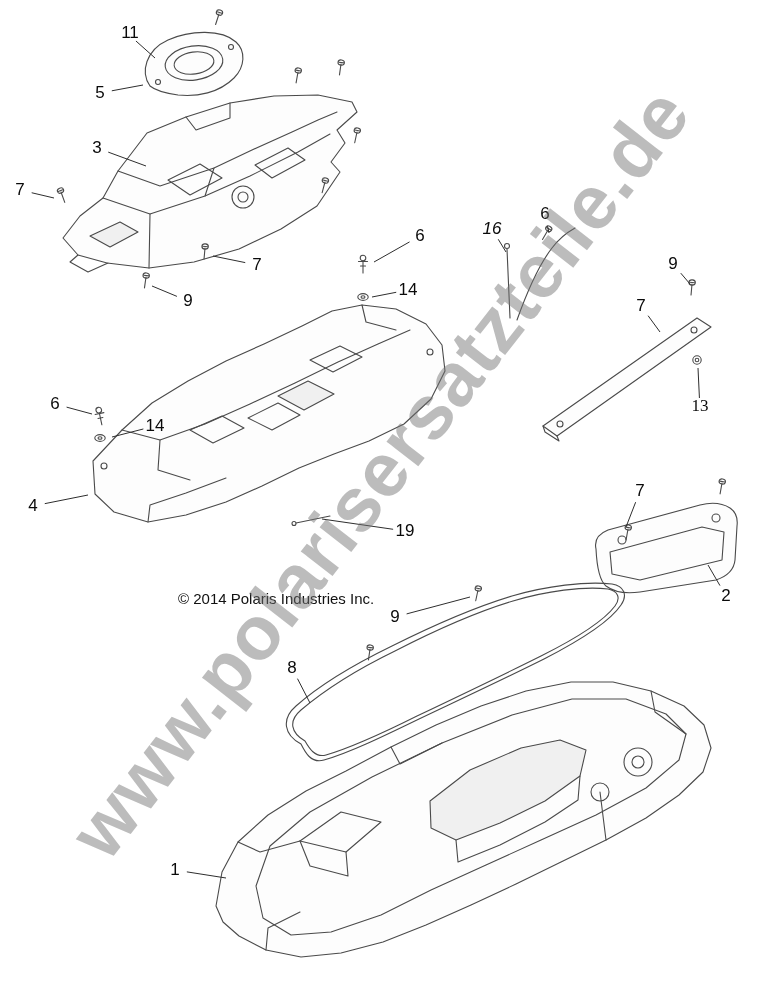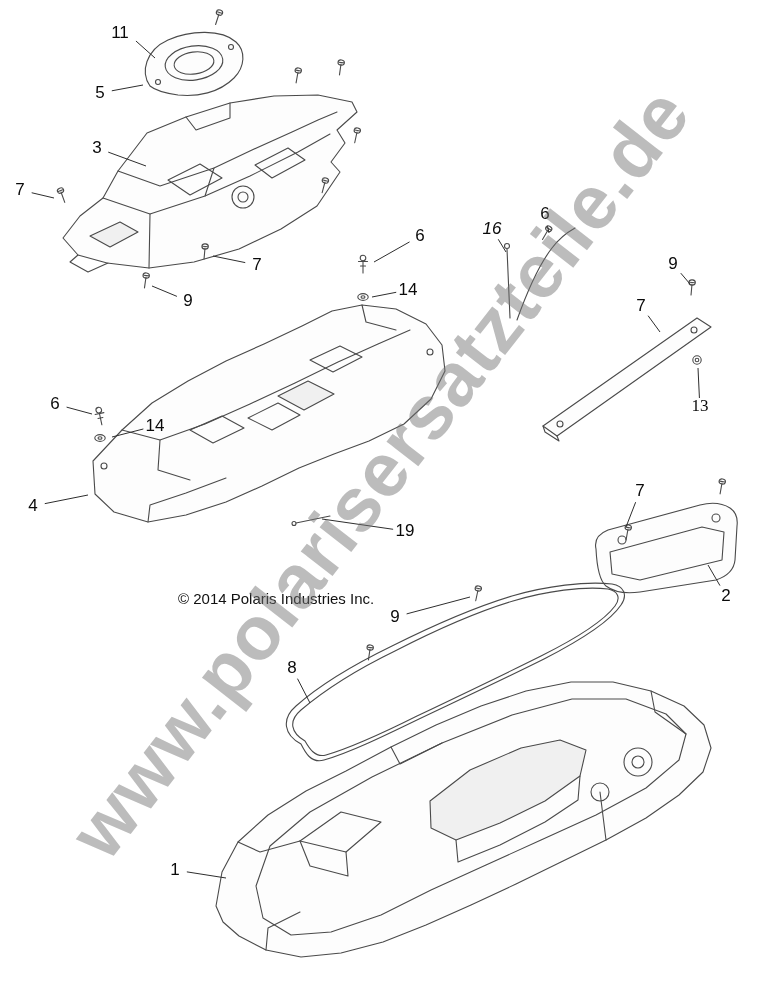--- a/index.html
+++ b/index.html
@@ -177,21 +177,21 @@
       <line x1="635.6506448661406" y1="502.18405605849557" x2="626" y2="527"></line>
       <line x1="719.9743737913619" y1="585.622532640679" x2="708" y2="565"></line>
       <line x1="406.59481927521495" y1="613.908048193276" x2="470" y2="597"></line>
       <line x1="297.4881761514491" y1="678.6714536278178" x2="310" y2="703"></line>
       <line x1="186.8550343166587" y1="871.8596132261425" x2="226" y2="878"></line>
     </svg>
 
   <div class="copyright">© 2014 Polaris Industries Inc.</div>
 
   <div id="callouts">
-      <div class="callout" style="left: 120px; top: 33px;">11</div>
+      <div class="callout" style="left: 130px; top: 33px;">11</div>
       <div class="callout" style="left: 100px; top: 93px;">5</div>
       <div class="callout" style="left: 97px; top: 148px;">3</div>
       <div class="callout" style="left: 20px; top: 190px;">7</div>
       <div class="callout" style="left: 257px; top: 265px;">7</div>
       <div class="callout" style="left: 188px; top: 301px;">9</div>
       <div class="callout" style="left: 420px; top: 236px;">6</div>
       <div class="callout" style="left: 408px; top: 290px;">14</div>
       <div class="callout" style="left: 492px; top: 229px; font-style: italic;">16</div>
       <div class="callout" style="left: 545px; top: 214px;">6</div>
       <div class="callout" style="left: 673px; top: 264px;">9</div>

